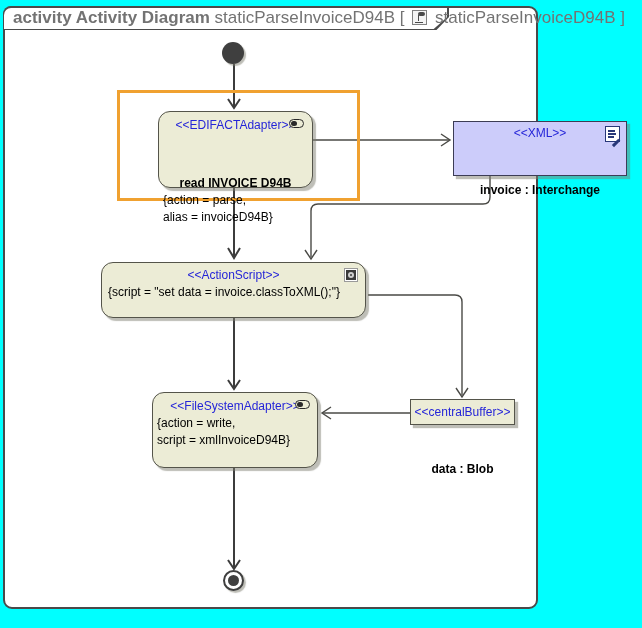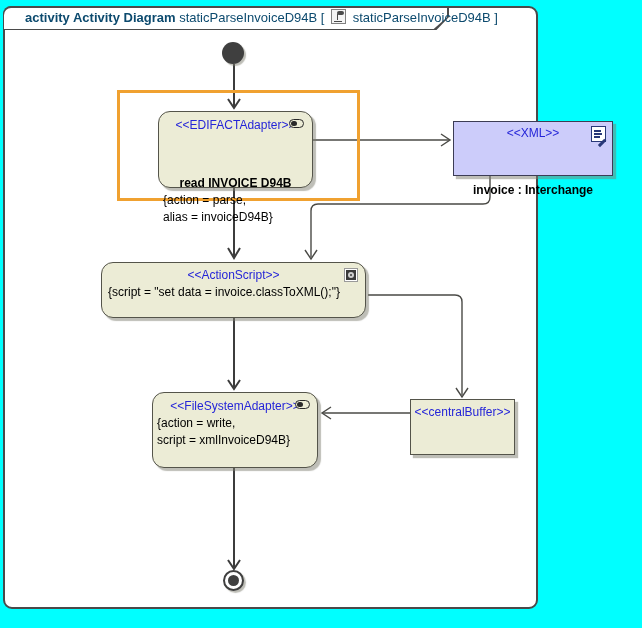--- a/index.html
+++ b/index.html
@@ -22,21 +22,21 @@
     clip-path:polygon(0 0,100% 0,100% 46%,97.2% 100%,0 100%);
     border-top-left-radius:8px;
   }
   .tab-inner{
     left:4px;top:8px;width:443px;height:21px;background:#ffffff;
     clip-path:polygon(0 0,100% 0,100% 44%,97.0% 100%,0 100%);
     border-top-left-radius:7px;
   }
   .tab-text{
     left:13px;top:9px;height:18px;line-height:18px;
-    font-size:13px;color:#0c4a6e;white-space:nowrap;margin-left:12px;
+    font-size:17px;color:#737373;white-space:nowrap;
   }
   .tab-text b{font-weight:bold;}
   .tab-icon{
     display:inline-block;width:13px;height:13px;vertical-align:-2px;
     border:1px solid #808080;background:#f4f4f4;position:relative;margin:0 3px;
   }
   .tab-icon .bar{position:absolute;right:1px;top:1px;width:7px;height:4px;background:#4a4a4a;border-radius:2px;}
   .tab-icon .stem{position:absolute;left:5px;top:4px;width:1px;height:6px;background:#4a4a4a;}
   .tab-icon .base{position:absolute;left:2px;bottom:1px;width:8px;height:1px;background:#4a4a4a;}
 
@@ -60,24 +60,24 @@
   .rounded{border-radius:12px;}
   .stereo{color:#2525d8;white-space:nowrap;}
   .nname{font-weight:bold;white-space:nowrap;margin-top:41px;}
   .props{text-align:left;padding-left:4px;white-space:nowrap;}
 
   .node-read{left:158px;top:111px;width:155px;height:77px;padding-top:5px;line-height:17px;}
   .node-set{left:101px;top:262px;width:265px;height:56px;padding-top:4px;line-height:17px;}
   .node-set .props{padding-left:6px;}
   .node-write{left:152px;top:392px;width:166px;height:76px;padding-top:5px;line-height:17px;}
   .node-xml{
-    left:453px;top:121px;width:160px;height:55px;padding-top:3px;line-height:16px;
+    left:453px;top:121px;width:174px;height:55px;padding-top:3px;line-height:16px;
     background:#ccccfa;border-color:#3c3c55;border-radius:0;
   }
-  .node-buffer{left:410px;top:399px;width:105px;height:56px;padding-top:4px;line-height:16px;border-radius:0;}
+  .node-buffer{left:410px;top:399px;width:105px;height:26px;padding-top:4px;line-height:16px;border-radius:0;}
 
   
   .initial{
     left:222px;top:42px;width:22px;height:22px;border-radius:50%;
     background:#3f3f3f;box-shadow:2px 2px 1px rgba(125,125,112,0.5);
   }
   .final{
     left:223px;top:570px;width:21px;height:21px;border-radius:50%;
     background:#fff;border:2px solid #3f3f3f;box-sizing:border-box;
     box-shadow:2px 2px 1px rgba(125,125,112,0.5);
@@ -191,17 +191,18 @@
   <div class="stereo">&lt;&lt;FileSystemAdapter&gt;&gt;</div>
   <span class="pill-icon" style="right:7px;top:7px;">
       <span class="pdot"></span>
     </span>
   <div class="props">{action = write,</div>
   <div class="props">script = xmlInvoiceD94B}</div>
 </div>
 
 <div class="abs node node-buffer">
   <div class="stereo">&lt;&lt;centralBuffer&gt;&gt;</div>
+  <div class="nname">data : Blob</div>
 </div>
 
 <div class="abs final">
     <span class="dot"></span>
   </div>
 
 </body></html>

